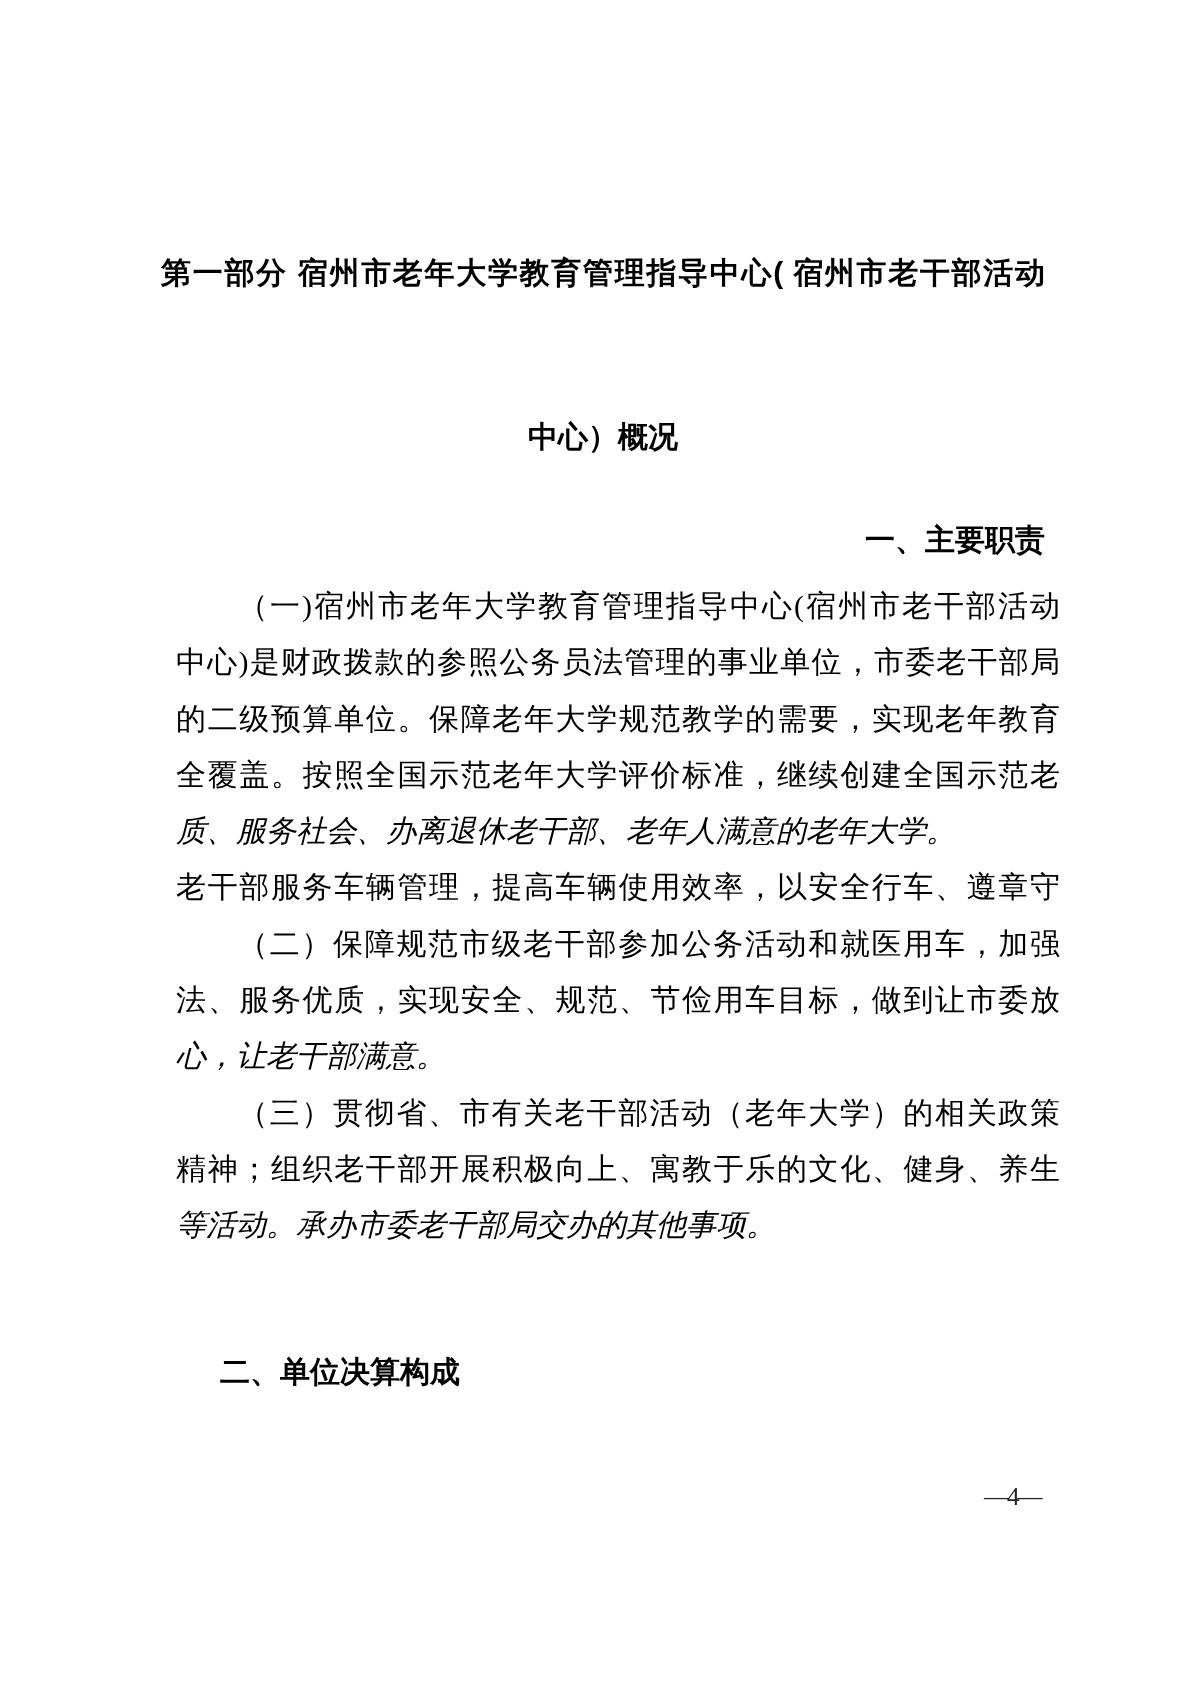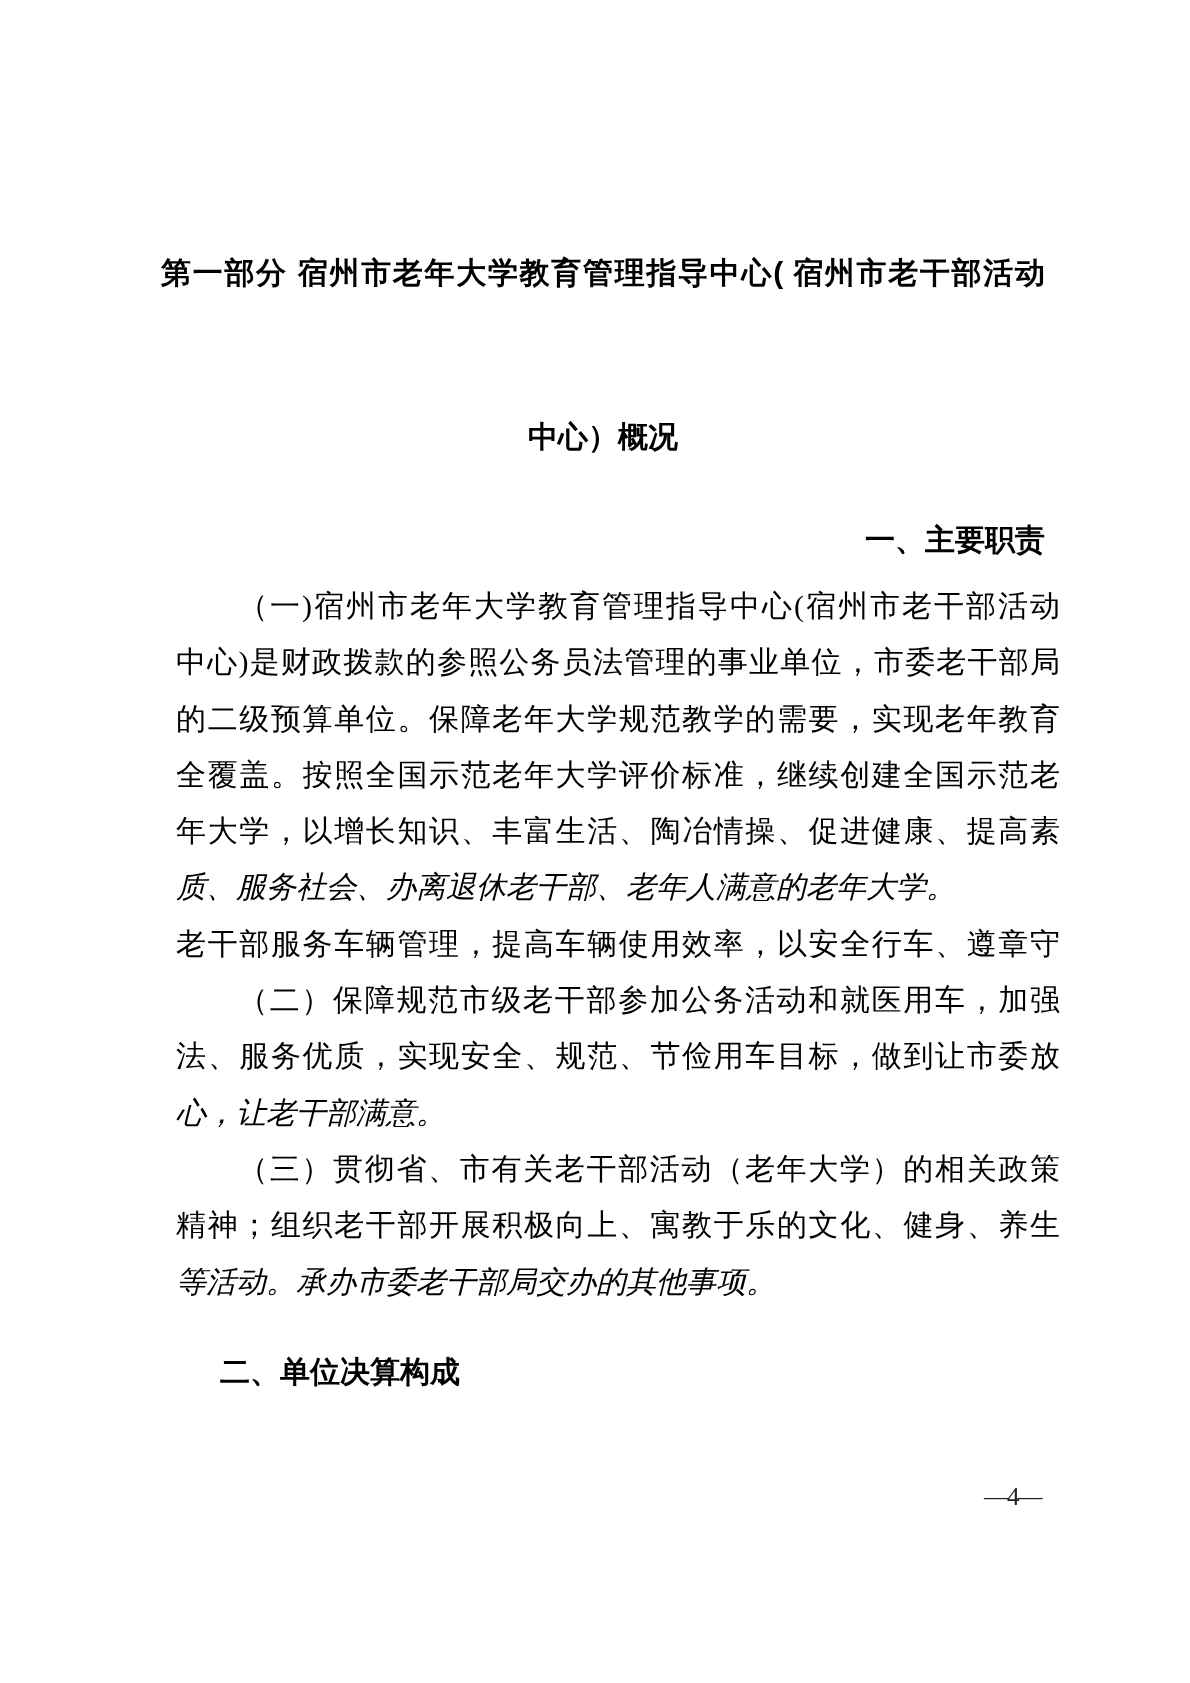--- a/index.html
+++ b/index.html
@@ -98,21 +98,20 @@
 
   <div class="title-line t2">中心）概况</div>
 
   <div class="heading h1">一、主要职责</div>
 
   <div class="body-block">
     <div class="line just indent">（一)宿州市老年大学教育管理指导中心(宿州市老干部活动</div>
     <div class="line just">中心)是财政拨款的参照公务员法管理的事业单位，市委老干部局</div>
     <div class="line just">的二级预算单位。保障老年大学规范教学的需要，实现老年教育</div>
     <div class="line just">全覆盖。按照全国示范老年大学评价标准，继续创建全国示范老</div>
-    <div class="line just">年大学，以增长知识、丰富生活、陶冶情操、促进健康、提高素</div>
     <div class="line lastline">质、服务社会、办离退休老干部、老年人满意的老年大学。</div>
 
     <div class="line just">老干部服务车辆管理，提高车辆使用效率，以安全行车、遵章守</div>
     <div class="line just indent">（二）保障规范市级老干部参加公务活动和就医用车，加强</div>
     <div class="line just">法、服务优质，实现安全、规范、节俭用车目标，做到让市委放</div>
     <div class="line lastline">心，让老干部满意。</div>
 
     <div class="line just indent">（三）贯彻省、市有关老干部活动（老年大学）的相关政策</div>
     <div class="line just">精神；组织老干部开展积极向上、寓教于乐的文化、健身、养生</div>
     <div class="line lastline">等活动。承办市委老干部局交办的其他事项。</div>

